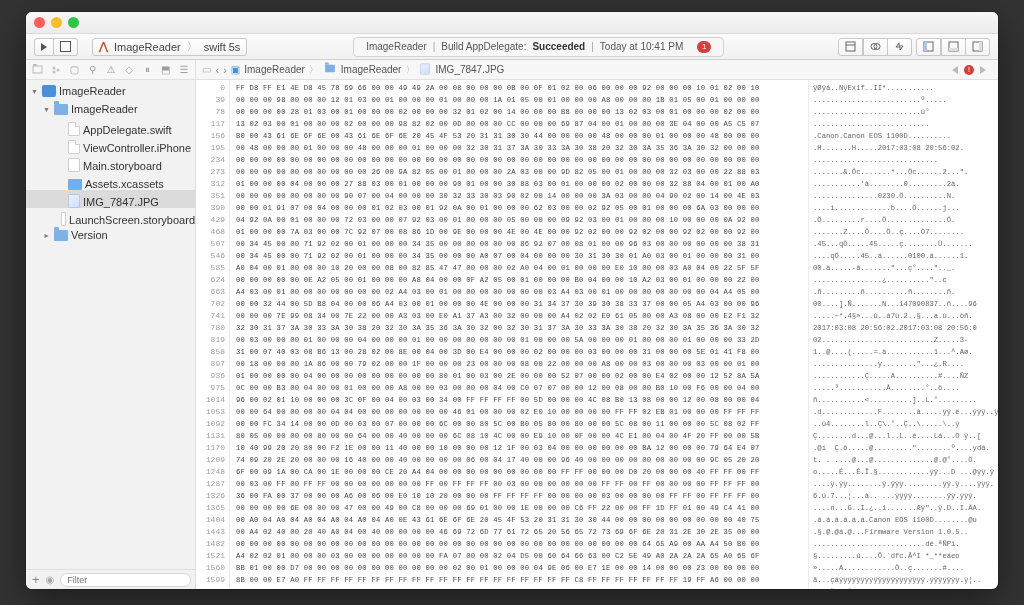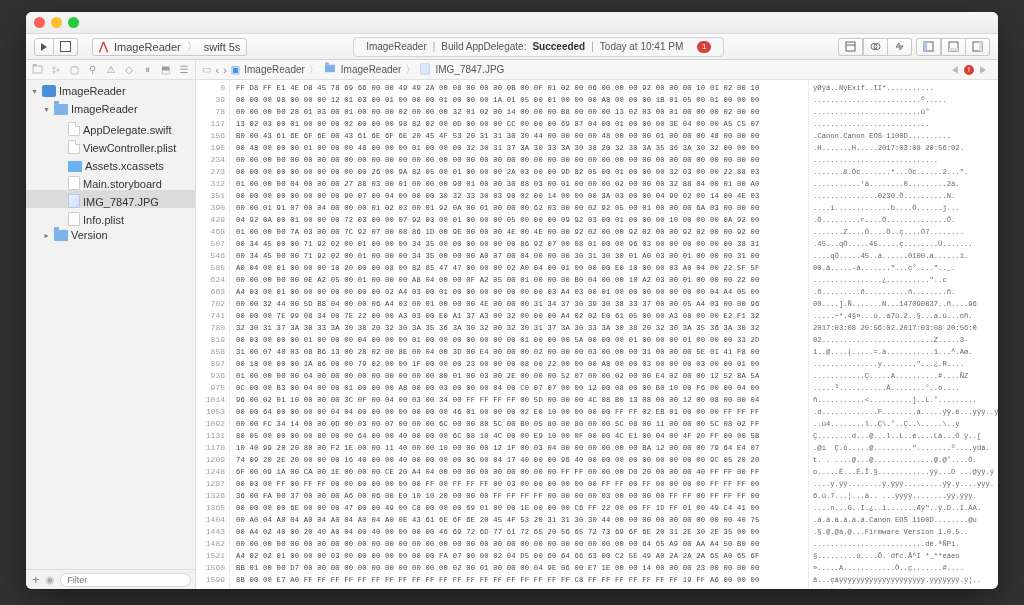--- a/index.html
+++ b/index.html
@@ -194,41 +194,41 @@
             <span>ImageReader</span>
           </div>
         <div class="row indent2">
             <span class="disc"></span>
             <span class="swift-ic"></span>
             <span>AppDelegate.swift</span>
           </div>
         <div class="row indent2">
             <span class="disc"></span>
             <span class="swift-ic"></span>
-            <span>ViewController.plist</span>
+            <span>ViewController.iPhone</span>
+          </div>
+        <div class="row indent2">
+            <span class="disc"></span>
+            <span class="sb-ic"></span>
+            <span>Main.storyboard</span>
           </div>
         <div class="row indent2">
             <span class="disc"></span>
             <span class="cat-ic"></span>
             <span>Assets.xcassets</span>
           </div>
-        <div class="row indent2">
-            <span class="disc"></span>
-            <span class="sb-ic"></span>
-            <span>Main.storyboard</span>
-          </div>
         <div class="row indent2 sel">
             <span class="disc"></span>
             <span class="jpg-ic"></span>
             <span>IMG_7847.JPG</span>
           </div>
         <div class="row indent2">
             <span class="disc"></span>
             <span class="sb-ic"></span>
-            <span>Info.plist</span>
+            <span>LaunchScreen.storyboard</span>
           </div>
         <div class="row indent1">
             <span class="disc">▸</span>
             <span class="folder-ic"></span>
             <span>Version</span>
           </div>
       </div>
       <div class="sb-footer">
         <span style="font-size:13px;color:#888;">+</span>
         <span style="font-size:10px;color:#aaa;">◉</span>

